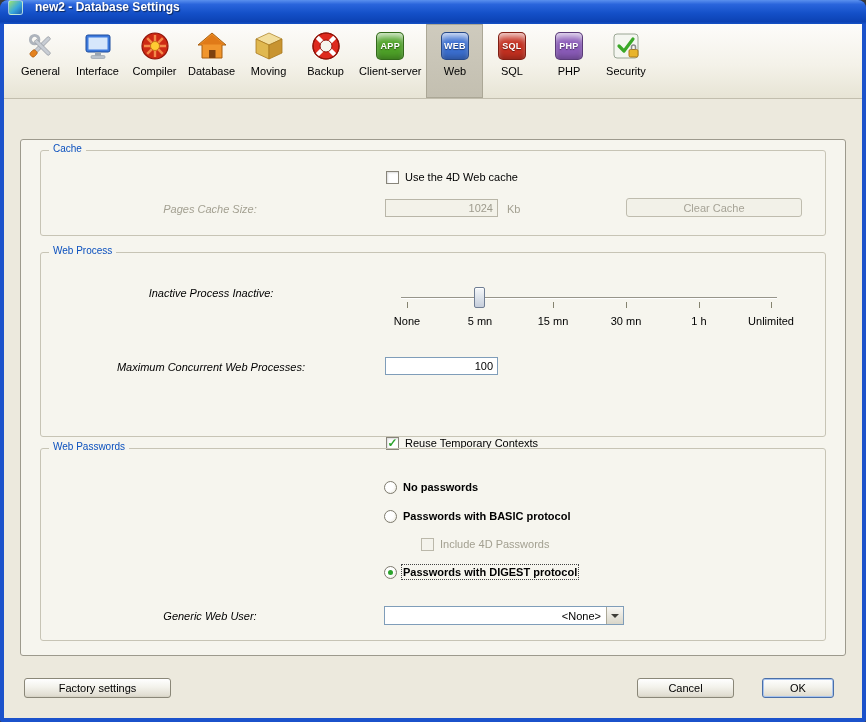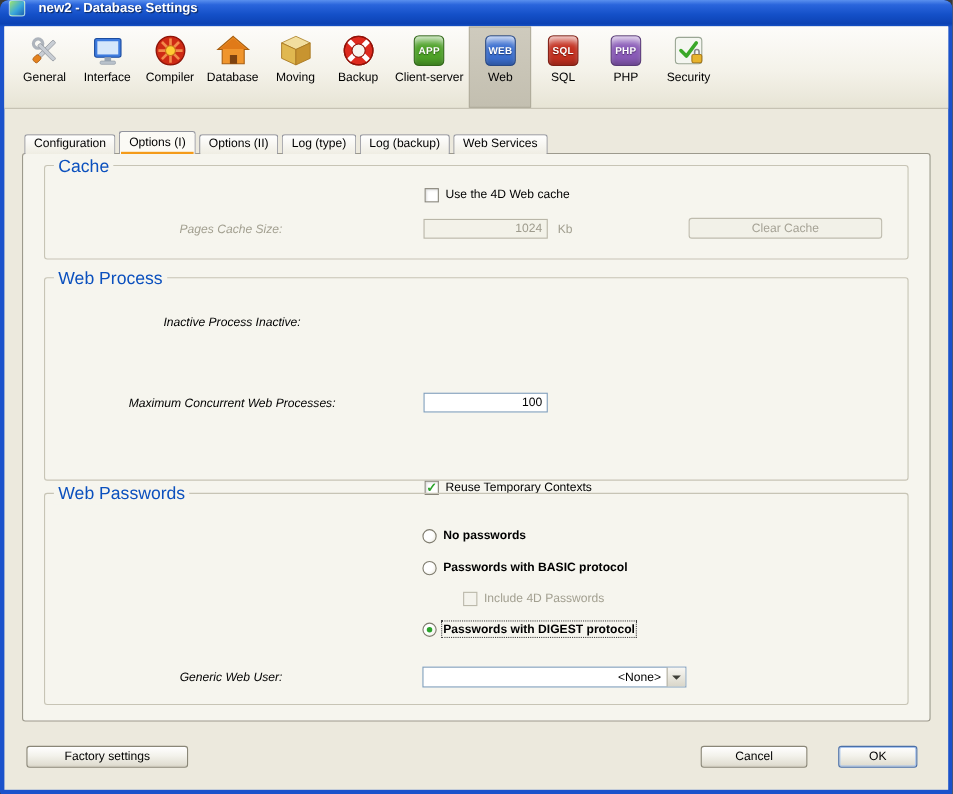--- a/index.html
+++ b/index.html
@@ -47,21 +47,21 @@
     position:relative; cursor:pointer; white-space:nowrap; }
   .tab.selected { height:21px; padding-top:4px; background:#FBFAF5; z-index:4; }
   .tab.selected::after { content:""; position:absolute; left:1px; right:1px; bottom:0; height:2px; background:#F49B19; }
 
   
   .panel { position:absolute; left:16px; top:115px; width:826px; height:517px;
     background:#F6F5EE; border:1px solid #9D9A8D; border-radius:3px; z-index:2; }
 
   .group { position:absolute; left:19px; width:786px; border:1px solid #C7C4B5; border-radius:3px; }
   .group-label { position:absolute; top:-8px; left:8px; background:#F6F5EE; padding:0 4px;
-    color:#0B50BE; font-size:16px; }
+    color:#0B50BE; font-size:10px; }
 
   .g-cache { top:10px; height:86px; }
   .g-process { top:112px; height:185px; }
   .g-passwords { top:308px; height:193px; }
 
   .lbl { position:absolute; font-size:11px; white-space:nowrap; }
   .right { text-align:center;font-style:italic; }
   .dim { color:#A3A091; }
 
   .field { position:absolute; border:1px solid #7F9DB9; background:#fff; font-size:11px;
@@ -239,28 +239,20 @@
             <path d="M9 16 L14 21 L23 9" fill="none" stroke="#3AA828" stroke-width="3.2" stroke-linecap="round" stroke-linejoin="round"></path>
             <rect x="19" y="19.5" width="9" height="7.5" rx="1.5" fill="#E8B42C" stroke="#A87818"></rect>
             <path d="M21.5 19.5 v-2.5 a2 2 0 0 1 4 0 V19.5" fill="none" stroke="#8A8A8A" stroke-width="1.5"></path>
           </svg>
         </span>
         <span class="tlabel">Security</span>
       </div>
 
     </div>
 
-    <div class="tabs">
-      <div class="tab">Configuration</div>
-      <div class="tab selected">Options (I)</div>
-      <div class="tab">Options (II)</div>
-      <div class="tab">Log (type)</div>
-      <div class="tab">Log (backup)</div>
-      <div class="tab">Web Services</div>
-    </div>
 
     <div class="panel">
 
       <div class="group g-cache">
         <span class="group-label">Cache</span>
 
         <label class="check" style="left:345px; top:19px;">
           <span class="box"></span>
           <span class="ctext">Use the 4D Web cache</span>
         </label>
@@ -270,20 +262,36 @@
         <span class="lbl dim" style="left:466px; top:52px;">Kb</span>
 
         <div class="btn disabled" style="left:585px; top:47px; width:176px; height:19px;">Clear Cache</div>
       </div>
 
       <div class="group g-process">
         <span class="group-label">Web Process</span>
 
         <span class="lbl right" style="left:0; width:340px; top:34px;">Inactive Process Inactive:</span>
 
+        <div class="slider">
+          <div class="track"></div>
+          <div class="tick" style="left:10px;"></div>
+          <div class="tick" style="left:83px;"></div>
+          <div class="tick" style="left:156px;"></div>
+          <div class="tick" style="left:229px;"></div>
+          <div class="tick" style="left:302px;"></div>
+          <div class="tick" style="left:374px;"></div>
+          <span class="tick-label" style="left:10px;">None</span>
+          <span class="tick-label" style="left:83px;">5 mn</span>
+          <span class="tick-label" style="left:156px;">15 mn</span>
+          <span class="tick-label" style="left:229px;">30 mn</span>
+          <span class="tick-label" style="left:302px;">1 h</span>
+          <span class="tick-label" style="left:374px;">Unlimited</span>
+          <div class="thumb" style="left:77px;"></div>
+        </div>
 
         <span class="lbl right" style="left:0; width:340px; top:108px;">Maximum Concurrent Web Processes:</span>
         <input class="field" style="left: 344px; top: 104px; width: 113px;" value="100">
 
         <label class="check checked" style="left:345px; top:140px;margin-top:43px;">
           <span class="box"></span>
           <span class="ctext">Reuse Temporary Contexts</span>
         </label>
       </div>
 

